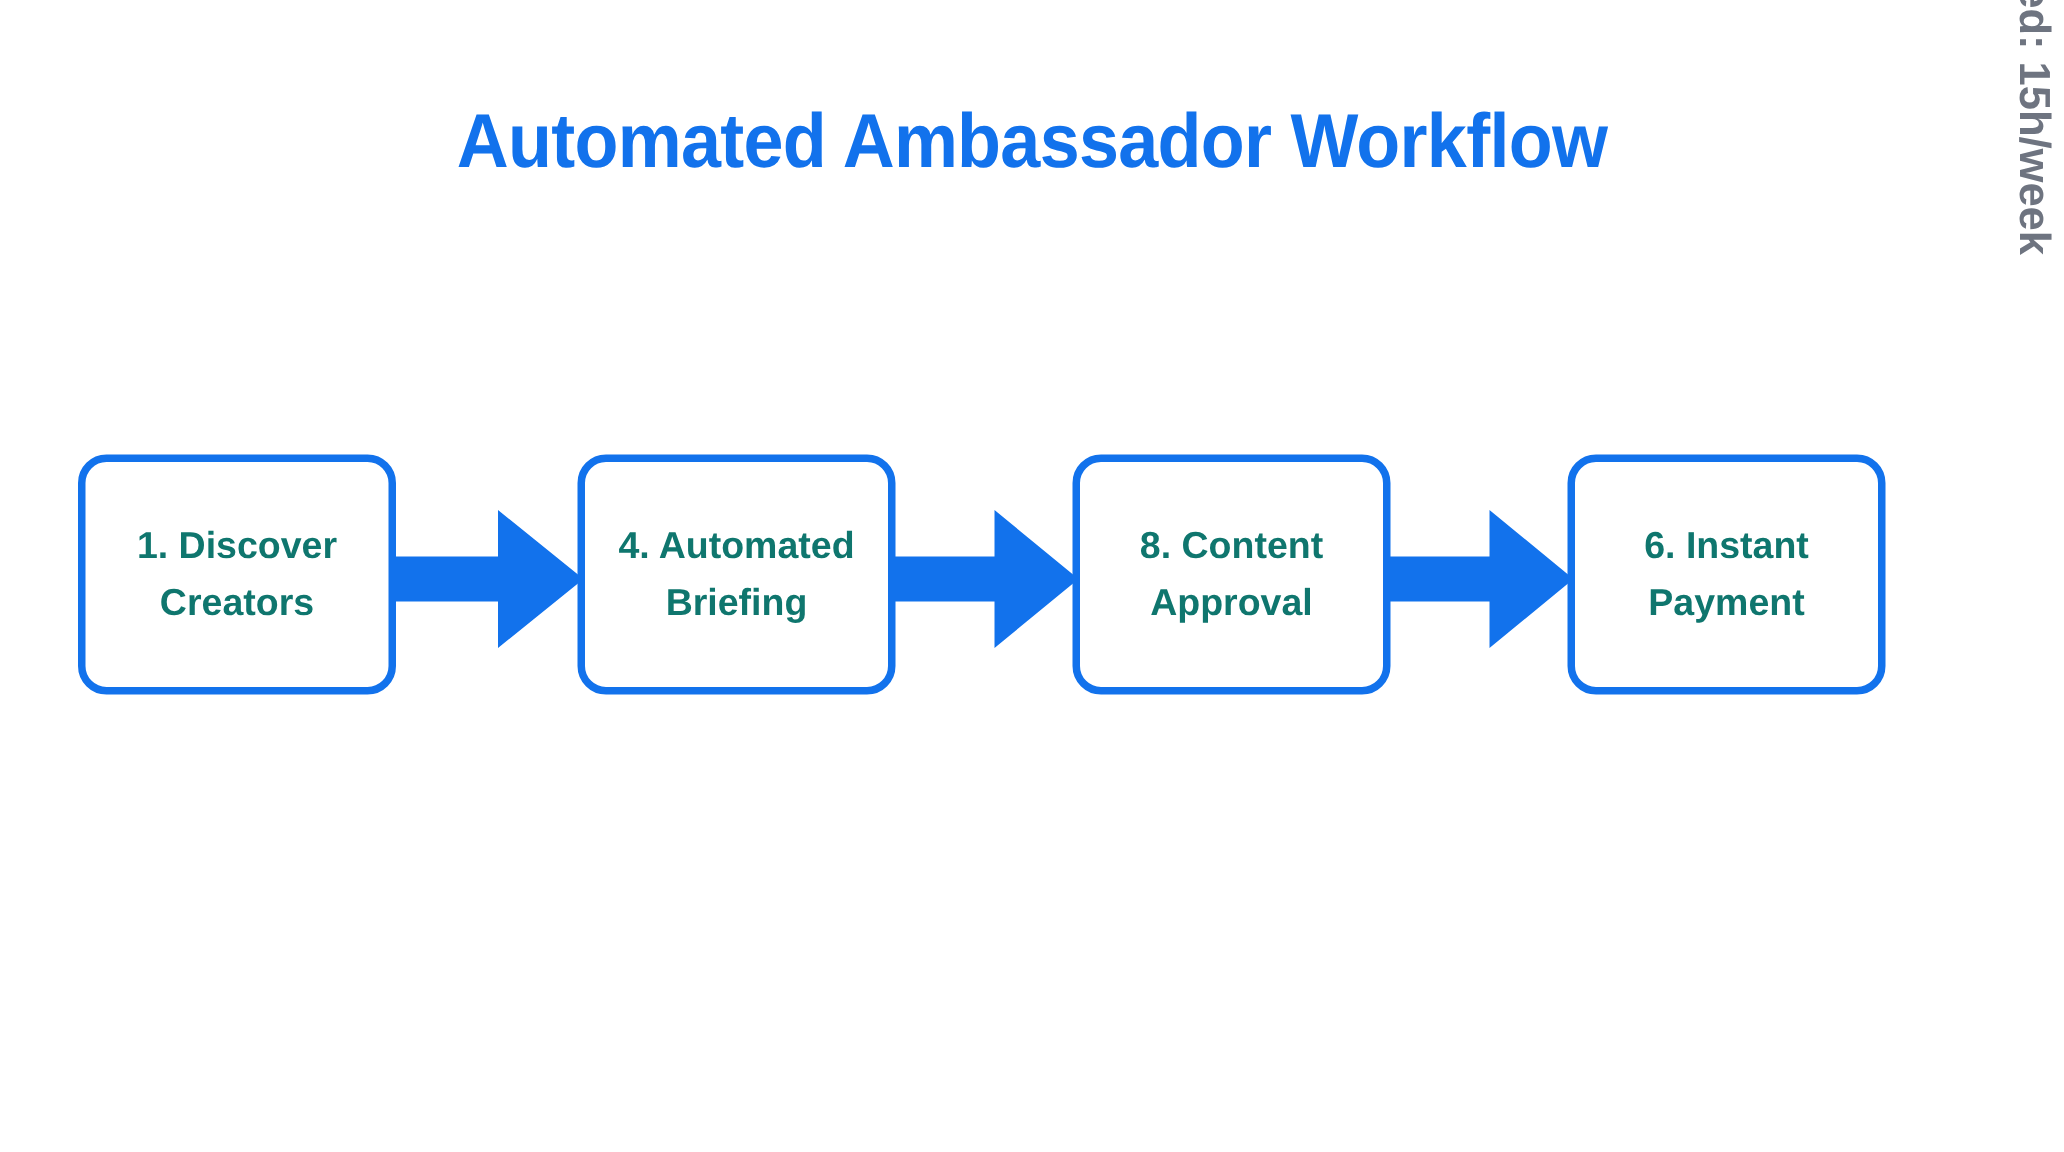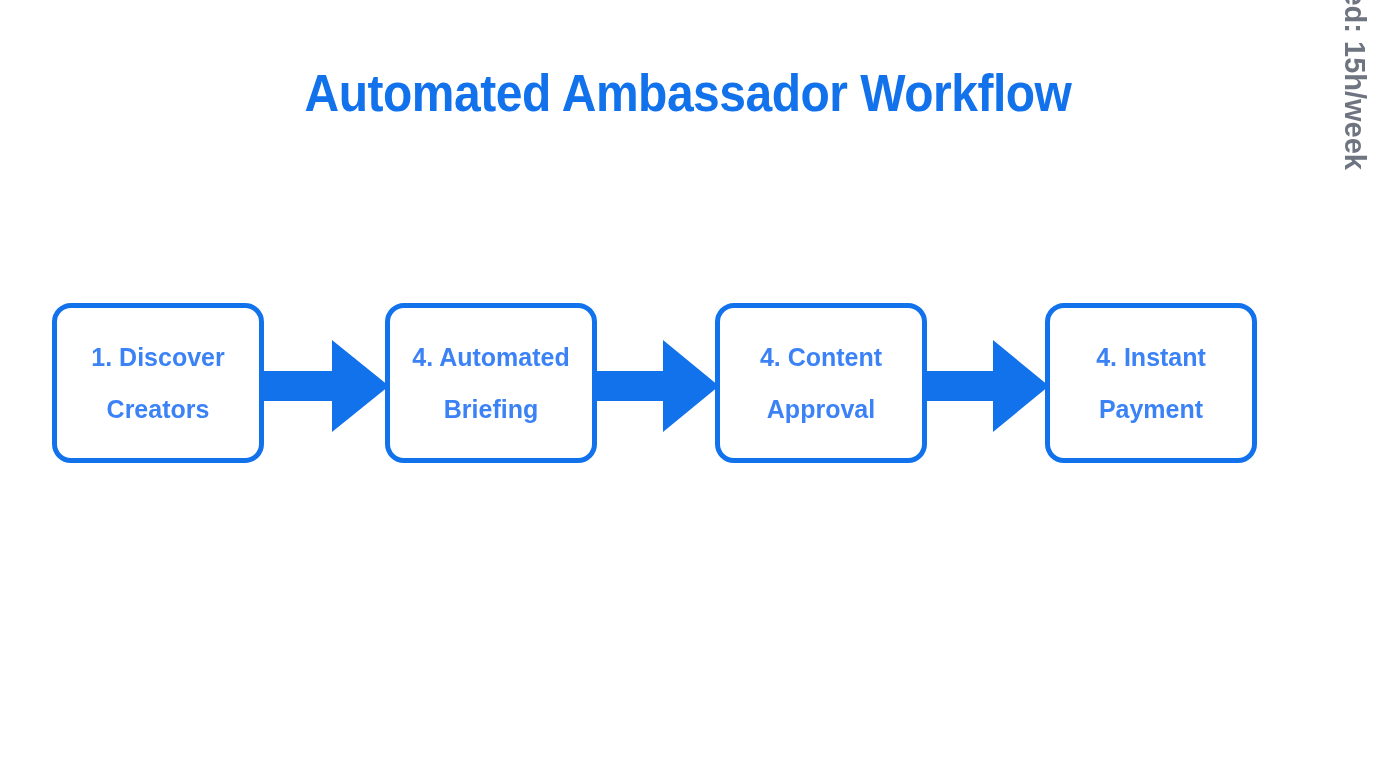--- a/index.html
+++ b/index.html
@@ -56,22 +56,22 @@
     border-radius: 19px;
     display: flex;
     align-items: center;
     justify-content: center;
     z-index: 2;
   }
 
   .node-label {
     font-size: 25px;
     font-weight: bold;
-    line-height: 52px;
-    color: #3b82f6;
+    line-height: 38px;
+    color: #0f766e;
     text-align: center;
     white-space: pre-line;
     padding: 0 8px;
   }
 
   .node-1 { left: 0px;   width: 212px; }
   .node-2 { left: 333px; width: 212px; }
   .node-3 { left: 663px; width: 212px; }
   .node-4 { left: 993px; width: 212px; }
 
@@ -140,26 +140,26 @@
       <div class="node-label">1. Discover
 Creators</div>
     </div>
 
     <div class="node node-2">
       <div class="node-label">4. Automated
 Briefing</div>
     </div>
 
     <div class="node node-3">
-      <div class="node-label">4. Content
+      <div class="node-label">8. Content
 Approval</div>
     </div>
 
     <div class="node node-4">
-      <div class="node-label">4. Instant
+      <div class="node-label">6. Instant
 Payment</div>
     </div>
 
   </div>
 
   <div class="side-label-wrap">
     <div class="side-label">Time Saved: 15h/week</div>
   </div>
 
 </div>

